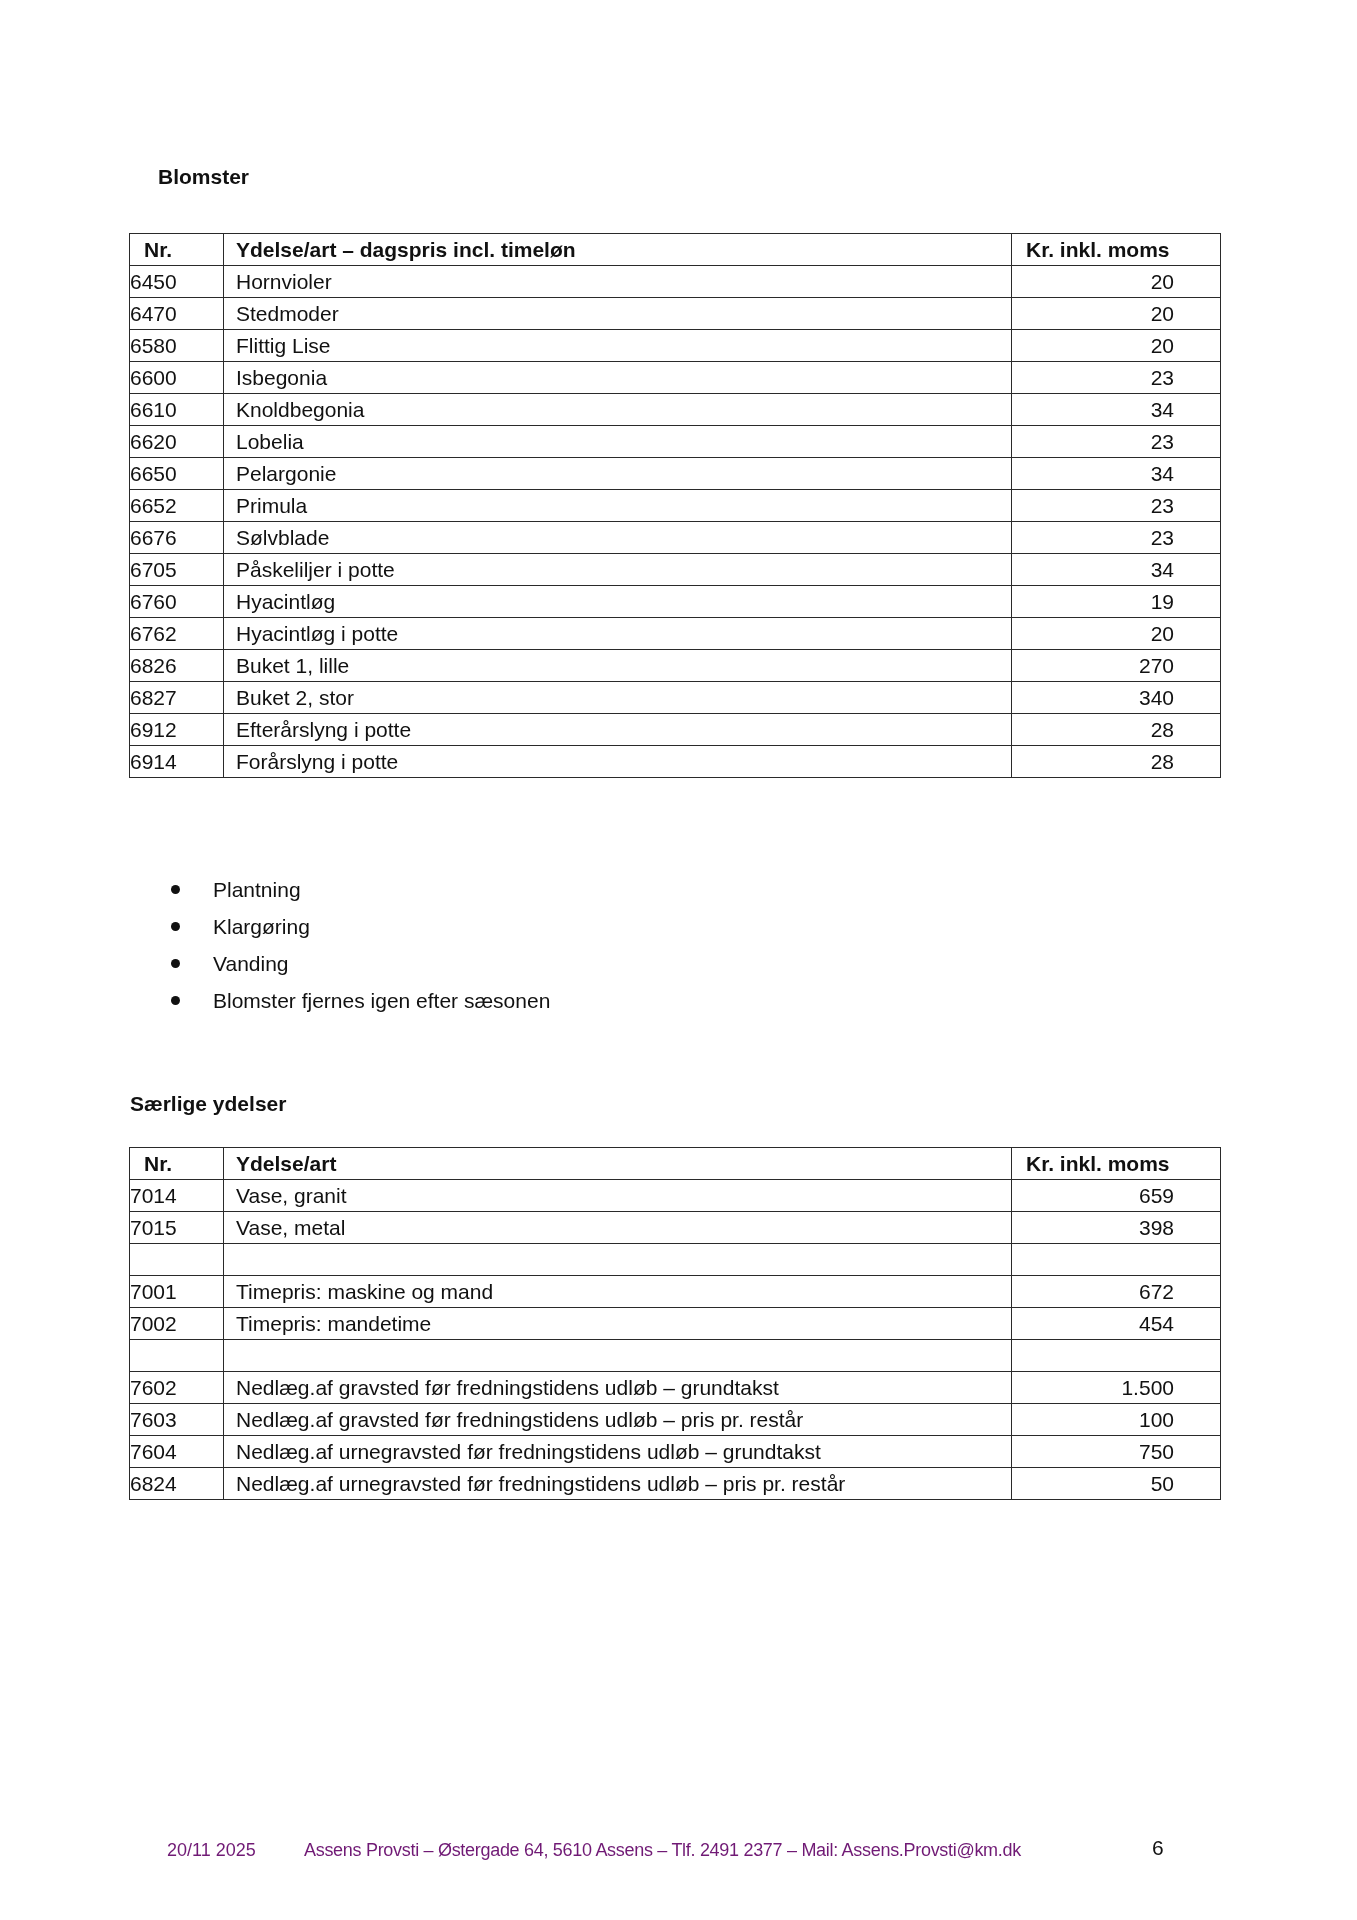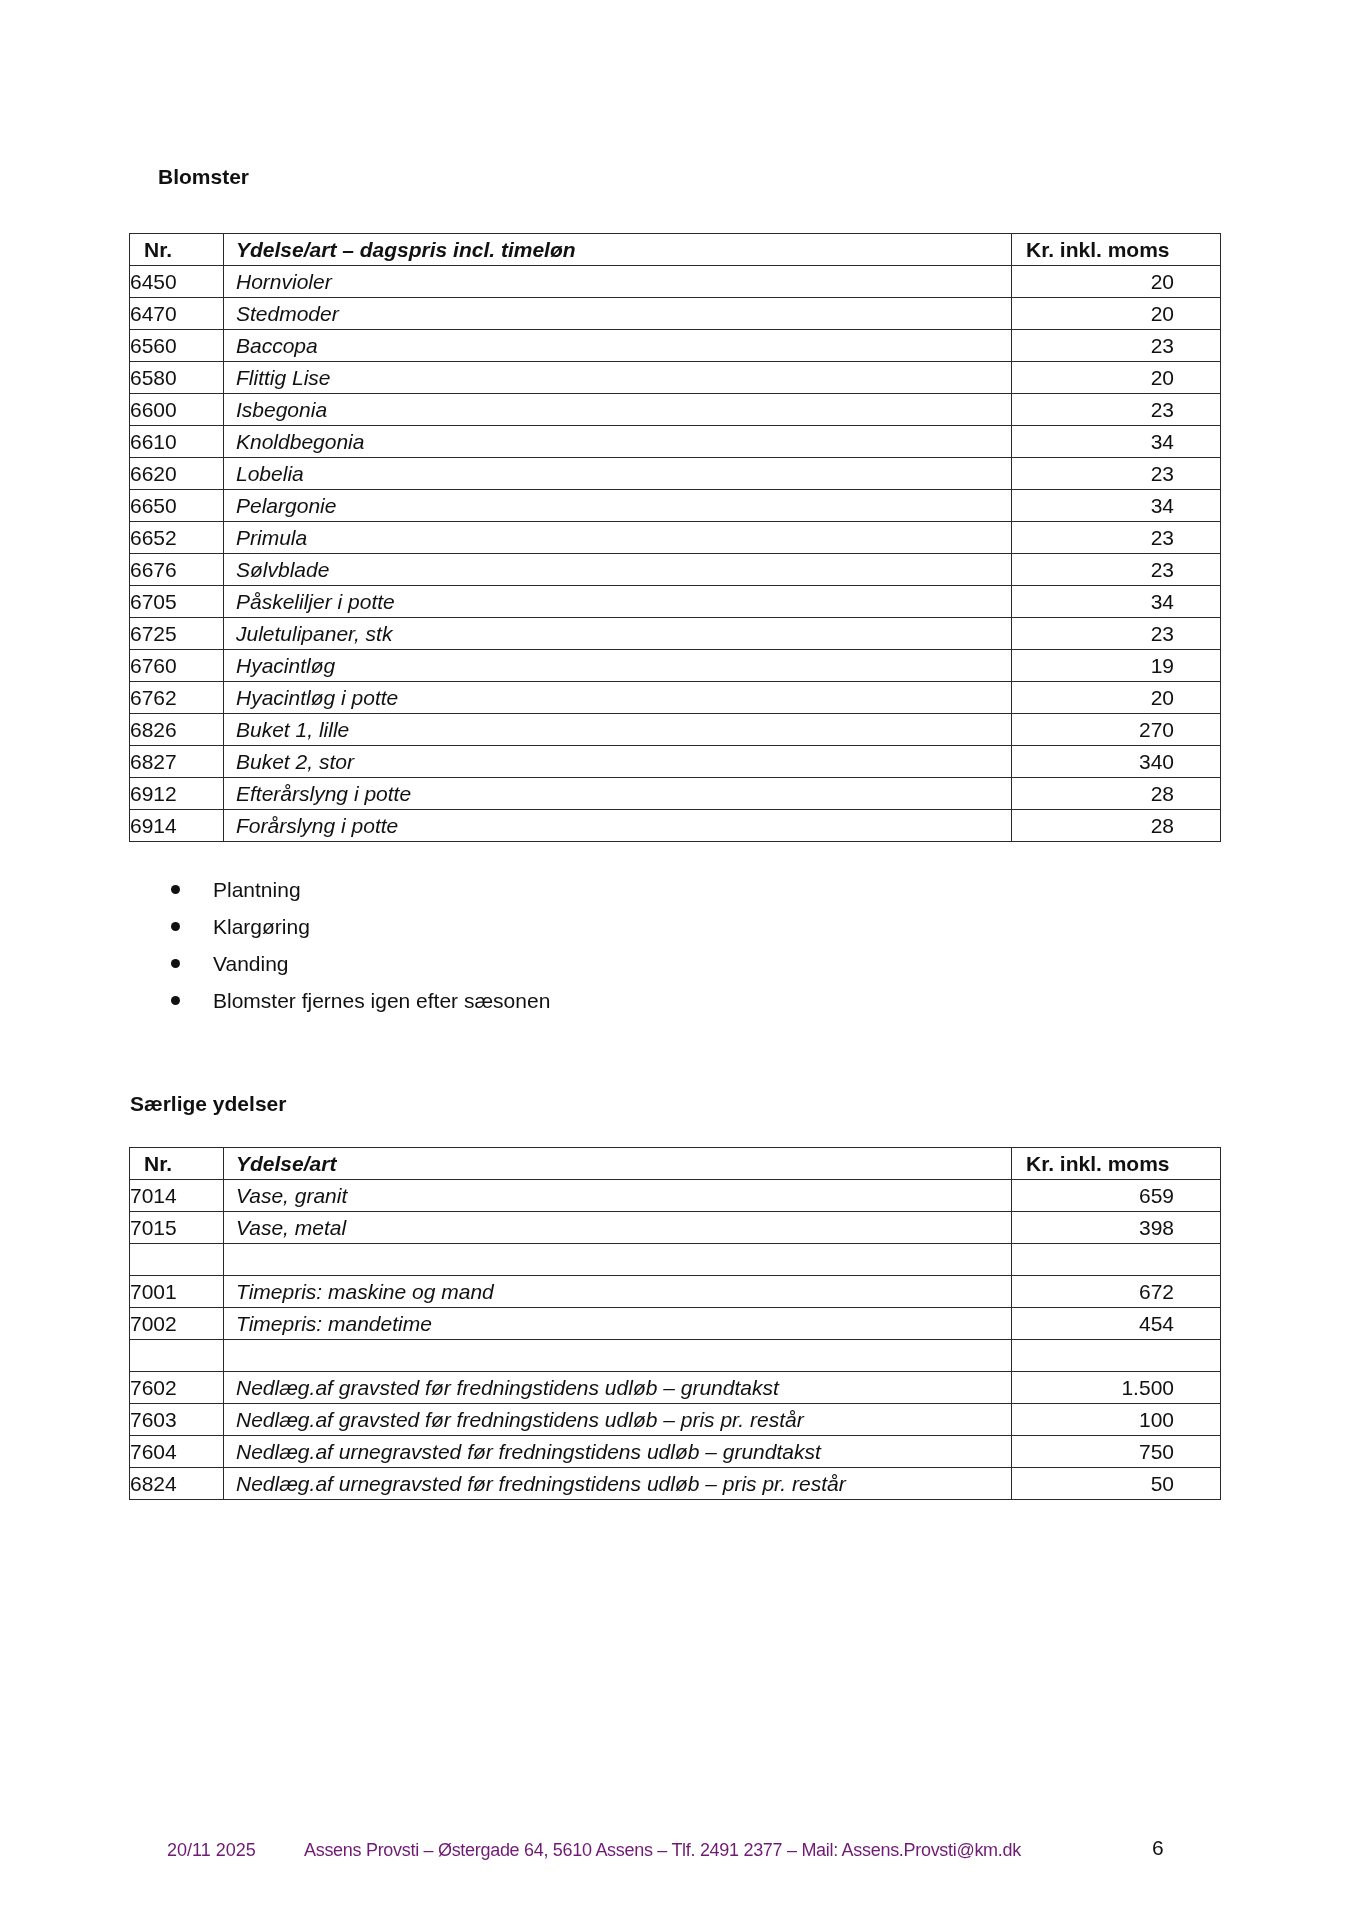--- a/index.html
+++ b/index.html
@@ -5,21 +5,21 @@
   html, body { margin:0; padding:0; background:#ffffff; }
   body { width:1357px; height:1920px; position:relative; overflow:hidden;
          font-family:"Liberation Sans", sans-serif; color:#111111; }
   .heading { position:absolute; left:130px; font-weight:bold; font-size:21px; line-height:24px; }
   table.grid { position:absolute; left:129px; width:1050px; border-collapse:collapse; table-layout:fixed; }
   table.grid td, table.grid th { border:1.3px solid #2a2a2a; height:31px; padding:0; font-size:21px;
        line-height:30px; white-space:nowrap; overflow:hidden; }
   table.grid th { font-weight:bold; text-align:left; }
   .c-nr { width:79px; text-align:left; }
   th.c-nr { text-align:left; padding-left:14px !important; }
-  .c-desc { width:775px; padding-left:12px !important; text-align:left;font-style:italic; }
+  .c-desc { width:775px; padding-left:12px !important; text-align:left; }
   .c-price { width:194px; text-align:right; padding-right:46px !important; }
   th.c-price { text-align:left; padding-left:14px !important; padding-right:0 !important; }
   ul.bullets { position:absolute; left:160px; top:872px; margin:0; padding:0; list-style:none; }
   ul.bullets li { position:relative; height:37px; line-height:36px; font-size:21px; padding-left:53px; }
   ul.bullets li .dot { position:absolute; left:11px; top:13px; width:9px; height:9px; border-radius:50%; background:#111; }
   .footer { position:absolute; top:1838px; font-size:18px; line-height:24px; color:#701a75; }
   .page-num { position:absolute; top:1836px; left:1152px; font-size:21px; }
 </style>
 </head>
 <body>
@@ -37,25 +37,20 @@
   <tbody id="tbody-blomster">
       <tr>
         <td class="c-nr">6450</td>
         <td class="c-desc">Hornvioler</td>
         <td class="c-price">20</td>
       </tr>
       <tr>
         <td class="c-nr">6470</td>
         <td class="c-desc">Stedmoder</td>
         <td class="c-price">20</td>
-      </tr>
-      <tr>
-        <td class="c-nr">6560</td>
-        <td class="c-desc">Baccopa</td>
-        <td class="c-price">23</td>
       </tr>
       <tr>
         <td class="c-nr">6580</td>
         <td class="c-desc">Flittig Lise</td>
         <td class="c-price">20</td>
       </tr>
       <tr>
         <td class="c-nr">6600</td>
         <td class="c-desc">Isbegonia</td>
         <td class="c-price">23</td>
@@ -82,25 +77,20 @@
       </tr>
       <tr>
         <td class="c-nr">6676</td>
         <td class="c-desc">Sølvblade</td>
         <td class="c-price">23</td>
       </tr>
       <tr>
         <td class="c-nr">6705</td>
         <td class="c-desc">Påskeliljer i potte</td>
         <td class="c-price">34</td>
-      </tr>
-      <tr>
-        <td class="c-nr">6725</td>
-        <td class="c-desc">Juletulipaner, stk</td>
-        <td class="c-price">23</td>
       </tr>
       <tr>
         <td class="c-nr">6760</td>
         <td class="c-desc">Hyacintløg</td>
         <td class="c-price">19</td>
       </tr>
       <tr>
         <td class="c-nr">6762</td>
         <td class="c-desc">Hyacintløg i potte</td>
         <td class="c-price">20</td>

